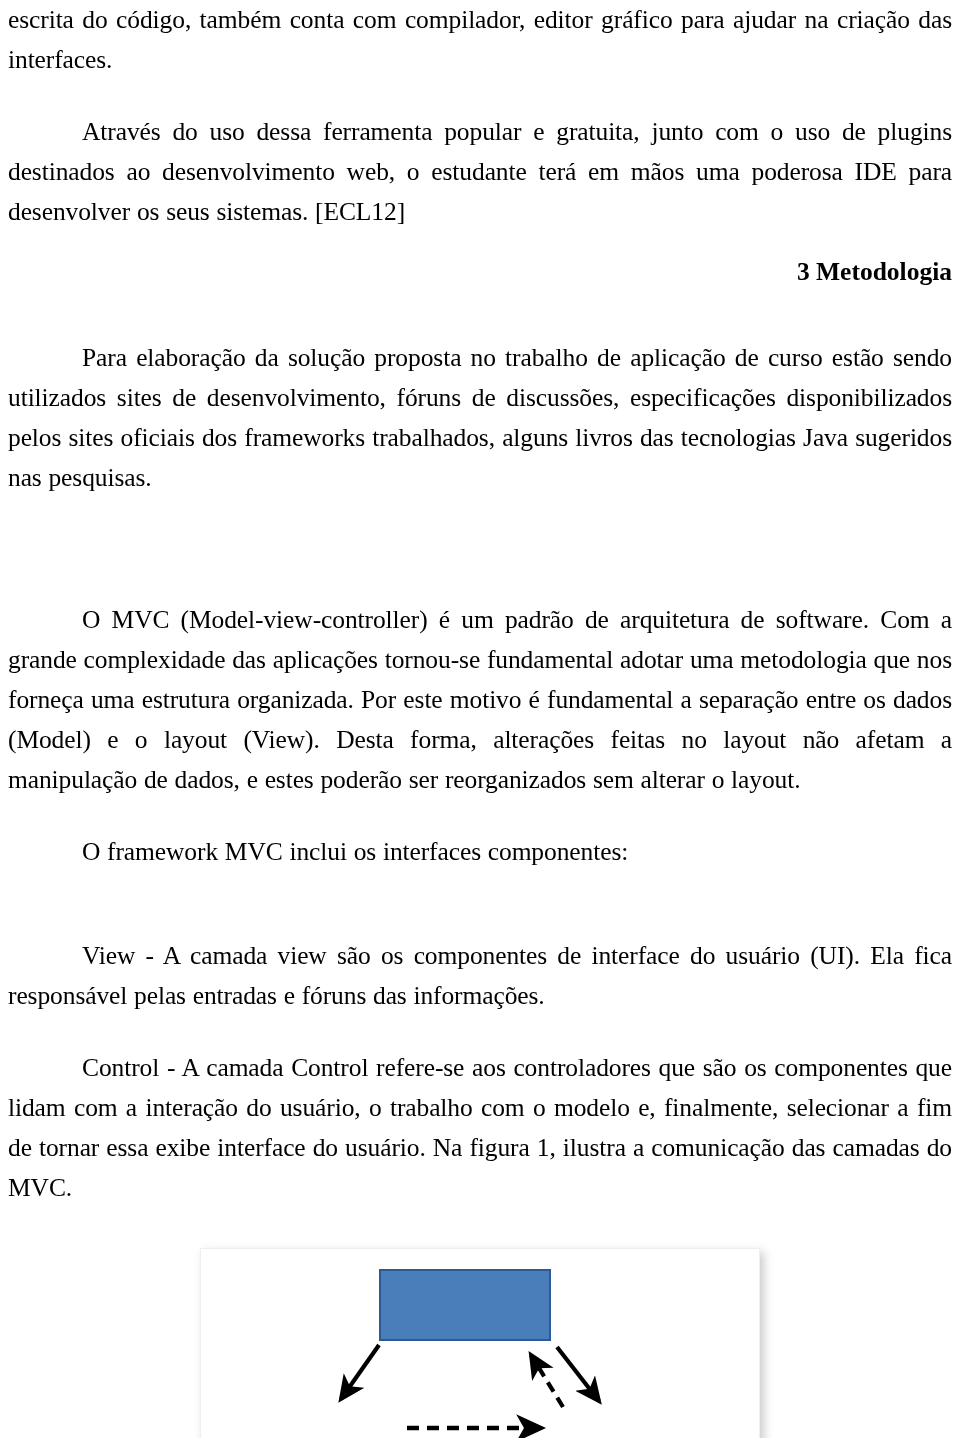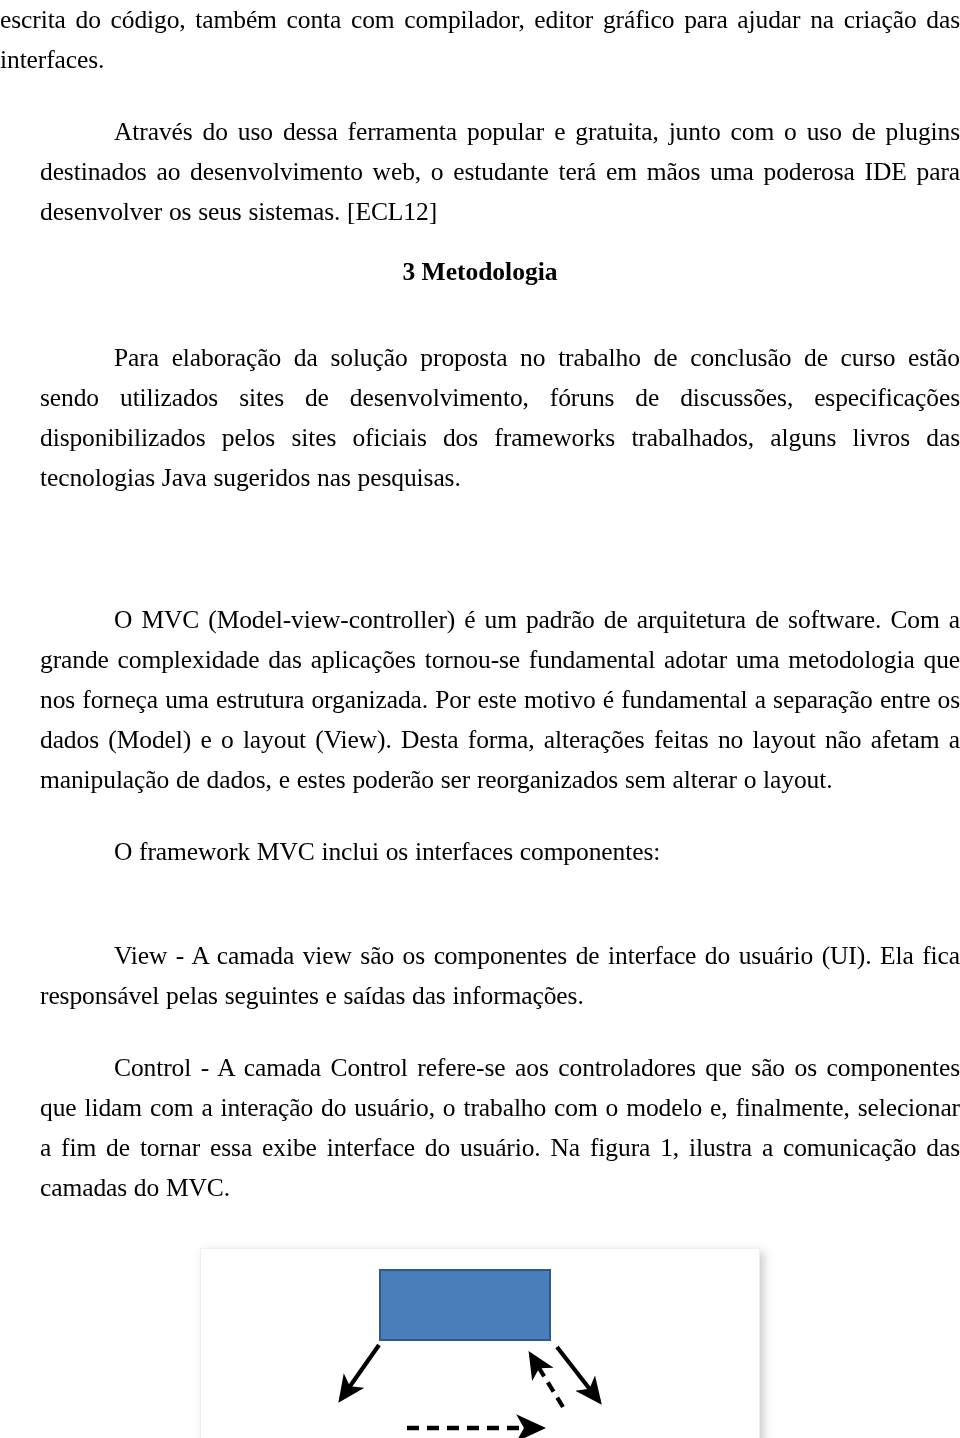--- a/index.html
+++ b/index.html
@@ -13,44 +13,43 @@
     overflow: hidden;
     font-family: "Liberation Serif", "DejaVu Serif", serif;
     color: #000000;
   }
 
   .page {
     position: relative;
     width: 960px;
     height: 1438px;
     box-sizing: border-box;
-    padding: 0 0;
+    padding: 0 8px;
   }
 
   
   p.para {
     margin: 0;
     text-align: justify;
     text-justify: inter-word;
     font-size: 25.5px;
     line-height: 40px;
     letter-spacing: -0.1px;
     word-spacing: 0.5px;
   }
   p.para.indent {
     text-indent: 74px;
-    margin-left: 40px;
   }
 
   h2.heading {
     margin: 0;
     font-size: 25.5px;
     line-height: 40px;
     font-weight: bold;
-    text-align: center;
+    text-align: right;
   }
 
   .gap-sm { height: 20px; }
   .gap-md { height: 32px; }
   .gap-lg { height: 46px; }
   .gap-xl { height: 56px; }
 
   
   .figure-wrap {
     width: 100%;
@@ -107,39 +106,39 @@
   <div class="gap-md"></div>
 
   <p class="para indent">Através do uso dessa ferramenta popular e gratuita, junto com o uso de plugins destinados ao desenvolvimento web, o estudante terá em mãos uma poderosa IDE para desenvolver os seus sistemas. [ECL12]</p>
 
   <div class="gap-sm"></div>
 
   <h2 class="heading">3 Metodologia</h2>
 
   <div class="gap-lg"></div>
 
-  <p class="para indent">Para elaboração da solução proposta no trabalho de conclusão de curso estão sendo utilizados sites de desenvolvimento, fóruns de discussões, especificações disponibilizados pelos sites oficiais dos frameworks trabalhados, alguns livros das tecnologias Java sugeridos nas pesquisas.</p>
+  <p class="para indent">Para elaboração da solução proposta no trabalho de aplicação de curso estão sendo utilizados sites de desenvolvimento, fóruns de discussões, especificações disponibilizados pelos sites oficiais dos frameworks trabalhados, alguns livros das tecnologias Java sugeridos nas pesquisas.</p>
 
   <div class="gap-xl"></div>
 
 
   <div class="gap-lg"></div>
 
   <p class="para indent">O MVC (Model-view-controller) é um padrão de arquitetura de software.  Com a grande complexidade das aplicações tornou-se fundamental adotar uma metodologia que nos forneça uma estrutura organizada. Por este motivo é fundamental a separação entre os dados (Model) e o layout (View). Desta forma, alterações feitas no layout não afetam a manipulação de dados, e estes poderão ser reorganizados sem alterar o layout.</p>
 
   <div class="gap-md"></div>
 
   <p class="para indent">O framework MVC inclui os interfaces componentes:</p>
 
   <div class="gap-md"></div>
 
 
   <div class="gap-md"></div>
 
-  <p class="para indent">View - A camada view são os componentes de interface do usuário (UI).  Ela fica responsável pelas seguintes e saídas das informações.</p>
+  <p class="para indent">View - A camada view são os componentes de interface do usuário (UI).  Ela fica responsável pelas entradas e fóruns das informações.</p>
 
   <div class="gap-md"></div>
 
   <p class="para indent">Control - A camada Control refere-se aos controladores que são os componentes que lidam com a interação do usuário, o trabalho com o modelo e, finalmente, selecionar a fim de tornar essa exibe interface do usuário.  Na figura 1,  ilustra a comunicação das camadas do MVC.</p>
 
   <div style="height:40px"></div>
 
   <div class="figure-wrap">
     <div class="figure-frame">
       <div class="diagram">

